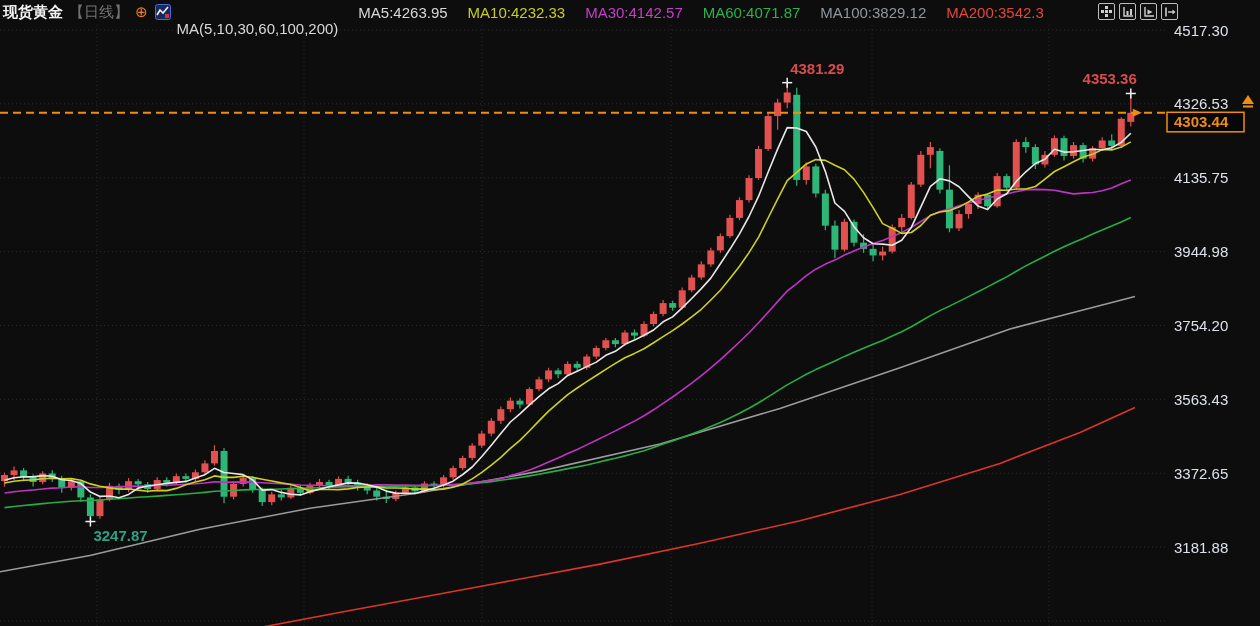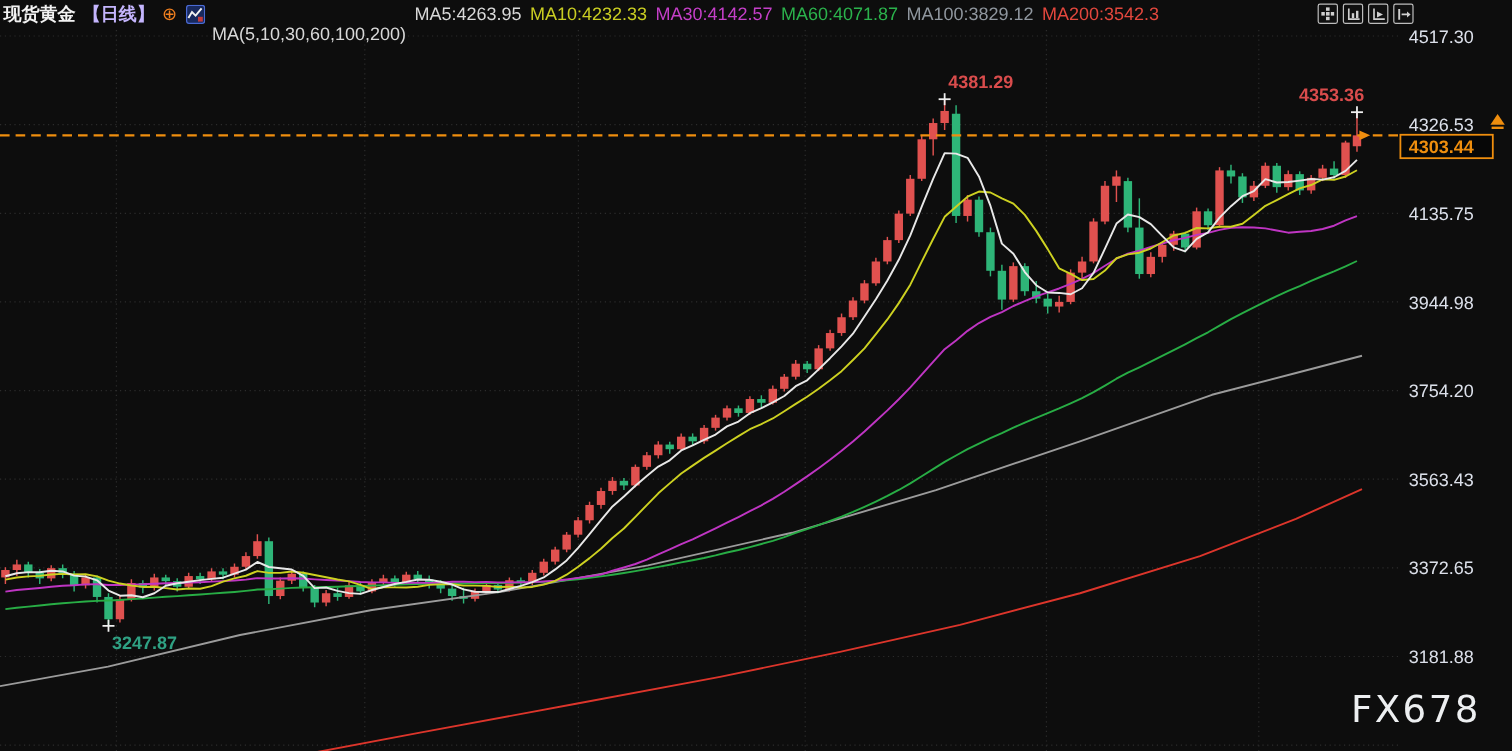--- a/index.html
+++ b/index.html
@@ -2,25 +2,25 @@
 <html><head>
 <meta charset="utf-8">
 <style>
   html,body{margin:0;padding:0;background:#0d0d0d;}
   .app{position:relative;width:1260px;height:626px;background:#0d0d0d;overflow:hidden;
        font-family:"Liberation Sans",sans-serif;}
   svg text{font-family:"Liberation Sans",sans-serif;}
   .hdr{position:absolute;top:0;left:0;height:24px;display:flex;align-items:center;
        padding-left:3px;font-size:15px;color:#dcdcdc;white-space:nowrap;z-index:5;}
   .hdr .sym{font-weight:bold;color:#f2f2f2;}
-  .hdr .orange{color:#c4b5fd;font-weight:bold;margin-left:6px;}
+  .hdr .orange{color:#737373;font-weight:normal;margin-left:6px;}
   .hdr .plus{color:#ef7f1f;font-weight:normal;margin-left:6px;font-size:15px;cursor:pointer;}
   .hdr .logo{margin-left:7px;display:flex;align-items:center;}
   .hdr .map{color:#d8d8d8;margin-left:6px;margin-top:32px;}
-  .hdr .mav{margin-left:7px;}
+  .hdr .mav{margin-left:20px;}
   .tools{position:absolute;top:3px;left:1098px;display:flex;gap:4px;z-index:6;}
   .tool{width:17px;height:17px;border:1px solid #bdbdbd;background:#101010;border-radius:2px;
         display:flex;align-items:center;justify-content:center;padding:0;cursor:pointer;}
   .wm{position:absolute;right:26px;bottom:16px;font-size:31px;color:#edeff1;
       letter-spacing:2px;font-family:"DejaVu Sans",sans-serif;z-index:4;}
 </style>
 </head>
 <body>
 
 <div class="app">
@@ -364,14 +364,13 @@
     </button>
     <button class="tool">
       <svg width="12" height="12" viewBox="0 0 12 12">
         <line x1="2" y1="1.5" x2="2" y2="10.5" stroke="#cfcfcf" stroke-width="1.6"></line>
         <line x1="4" y1="6" x2="10" y2="6" stroke="#cfcfcf" stroke-width="1.4"></line>
         <polygon points="8.5,3.5 11.5,6 8.5,8.5" fill="#cfcfcf"></polygon>
       </svg>
     </button>
   </div>
 
-  <div class="wm">FX678</div>
 </div>
 
 </body></html>

